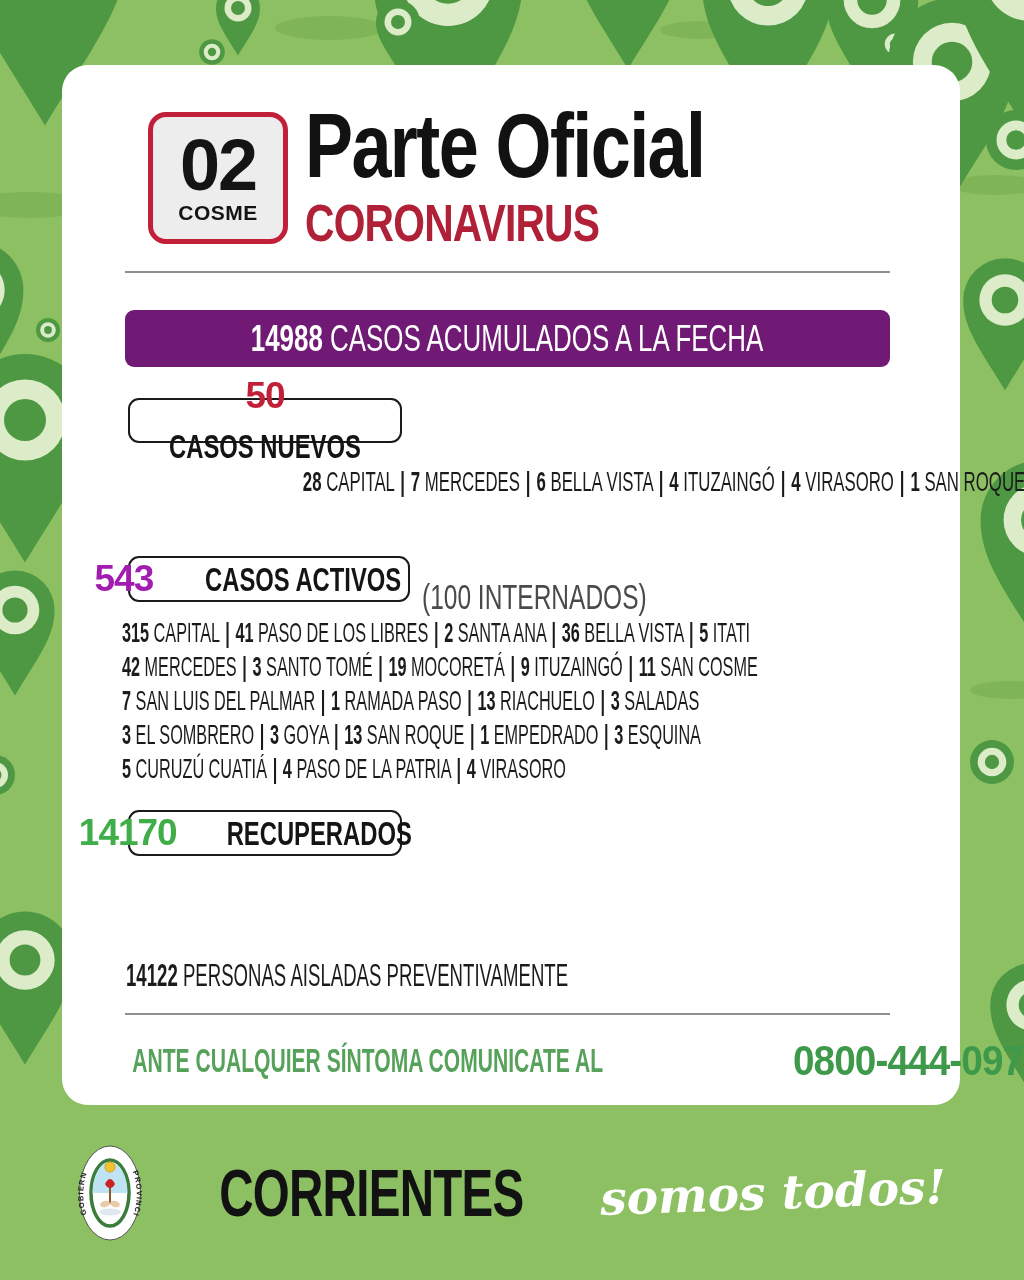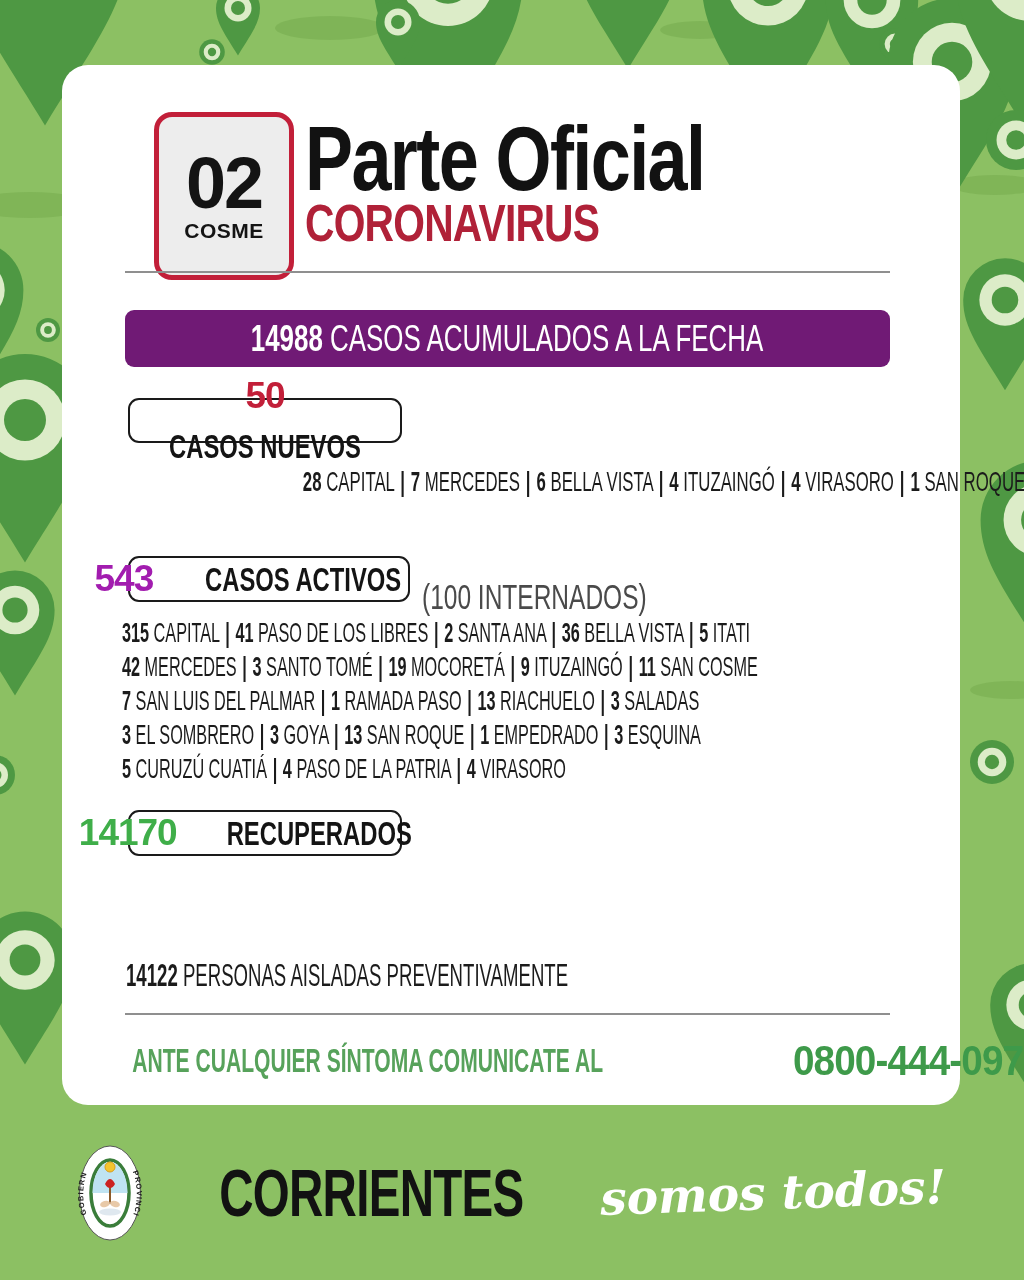--- a/index.html
+++ b/index.html
@@ -16,27 +16,27 @@
     position:absolute;left:62px;top:65px;width:898px;height:1040px;
     background:#ffffff;border-radius:26px;
   }
   .abs{position:absolute;}
   .sqz{display:inline-block;transform-origin:0 50%;white-space:nowrap;}
   .ctr{transform-origin:50% 50%;} .s80{transform:scaleX(.80);} .s72{transform:scaleX(.72);}
   .s70{transform:scaleX(.70);} .s62{transform:scaleX(.62);} .s60{transform:scaleX(.60);}
   .s58{transform:scaleX(.58);} .s90{transform:scaleX(.90);}
   
   #date-badge{
-    left:92px;top:47px;width:140px;height:168px;background:#EDEDED;
+    left:86px;top:47px;width:140px;height:132px;background:#EDEDED;
     border:5px solid #C21F39;border-radius:18px;box-sizing:border-box;
     display:flex;flex-direction:column;align-items:center;justify-content:center;
   }
   #date-day{font-size:72px;font-weight:800;color:#141414;line-height:.95;letter-spacing:-2px;}
   #date-month{font-size:21px;font-weight:800;color:#141414;letter-spacing:.5px;margin-top:2px;}
-  #report-title{left:243px;top:49px;font-size:90px;font-weight:800;color:#121212;line-height:1;letter-spacing:-2px;}
+  #report-title{left:243px;top:36px;font-size:90px;font-weight:800;color:#121212;line-height:1;letter-spacing:-2px;}
   #report-subtitle{left:243px;top:133px;font-size:51px;font-weight:800;color:#B02138;line-height:1;letter-spacing:-1px;}
   .divider{left:63px;width:765px;height:2px;background:#8F8F8F;}
   
   #accumulated-banner{
     left:63px;top:245px;width:765px;height:57px;background:#701a75;border-radius:9px;
     display:flex;align-items:center;justify-content:center;color:#fff;
   }
   #accumulated-banner .inner{font-size:37px;white-space:nowrap;}
   #accumulated-banner b{font-weight:800;}
   #accumulated-banner span.lbl{font-weight:400;}

